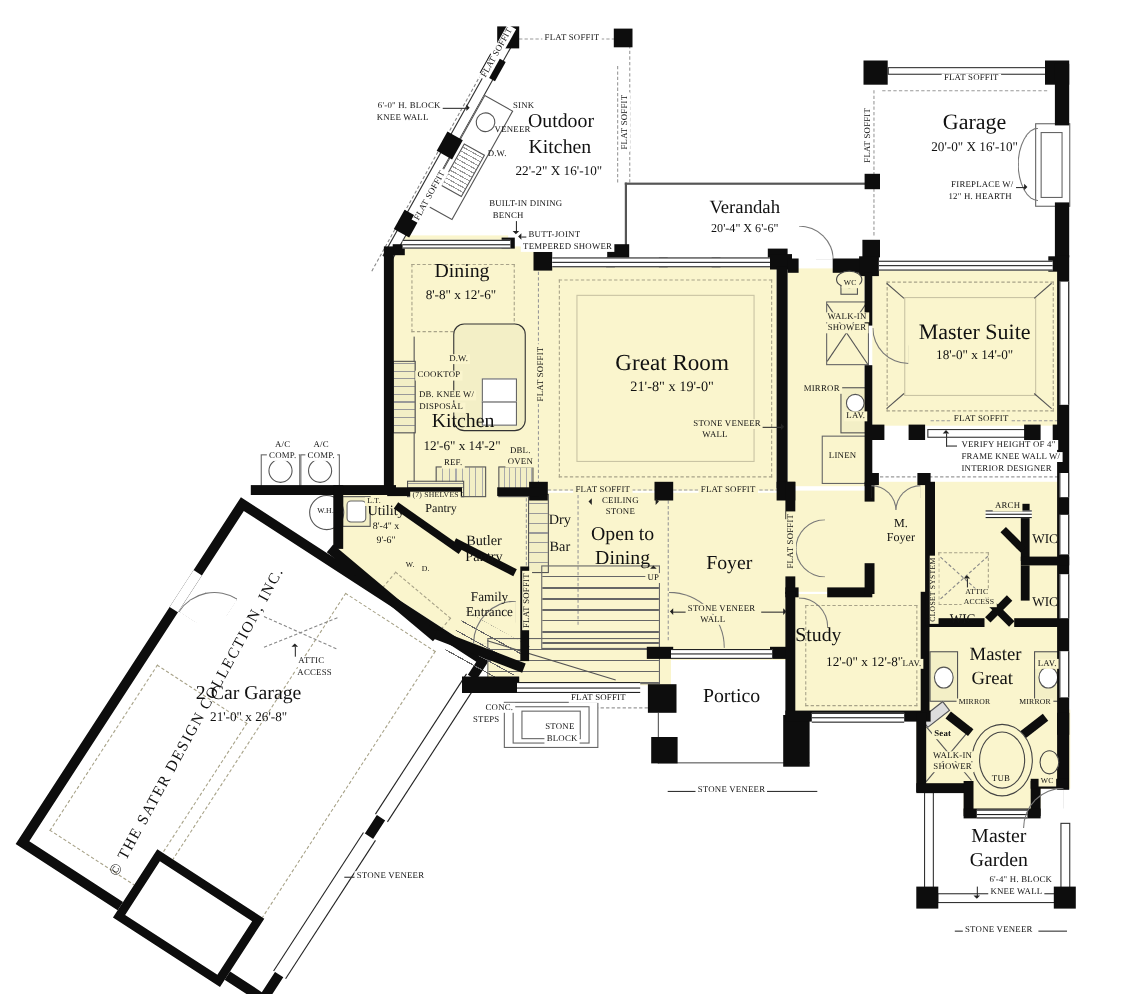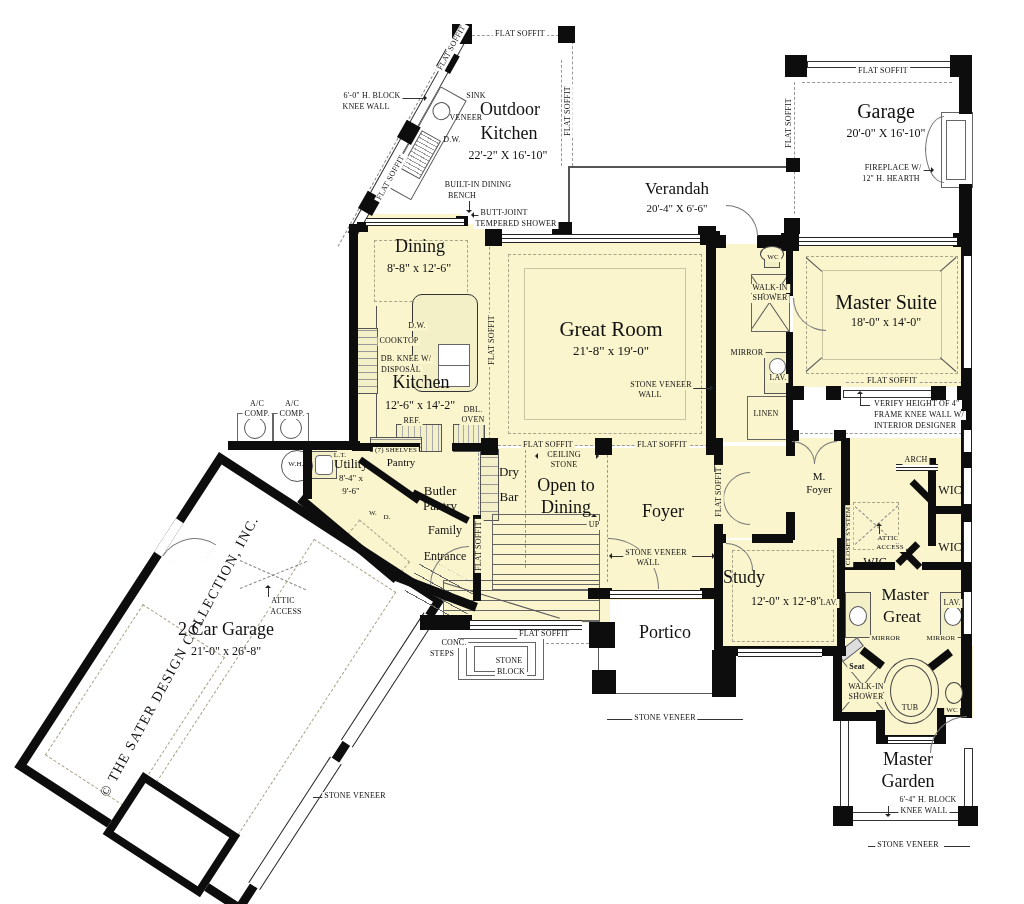--- a/index.html
+++ b/index.html
@@ -309,21 +309,21 @@
   <div class="lbl s9" style="left:351px;top:474px">8'-4" x</div>
   <div class="lbl s9" style="left:351px;top:487px">9'-6"</div>
   <div class="lbl s11" style="left:401px;top:457px">Pantry</div>
   <div class="lbl s13" style="left:440px;top:484px">Butler</div>
   <div class="lbl s13" style="left:440px;top:499px">Pantry</div>
   <div class="lbl s13" style="left:509px;top:465px">Dry</div>
   <div class="lbl s13" style="left:509px;top:490px">Bar</div>
   <div class="lbl s18" style="left:566px;top:476px">Open to</div>
   <div class="lbl s18" style="left:566px;top:498px">Dining</div>
   <div class="lbl s18" style="left:663px;top:502px">Foyer</div>
-  <div class="lbl s12" style="left:445px;top:524px">Family</div>
+  <div class="lbl s12" style="left:445px;top:536px">Family</div>
   <div class="lbl s12" style="left:445px;top:550px">Entrance</div>
   <div class="lbl s11" style="left:819px;top:471px">M.</div>
   <div class="lbl s11" style="left:819px;top:484px">Foyer</div>
   <div class="lbl s12" style="left:950px;top:484px">WIC</div>
   <div class="lbl s12" style="left:950px;top:541px">WIC</div>
   <div class="lbl s12" style="left:875px;top:556px">WIC</div>
   <div class="lbl s18" style="left:744px;top:568px">Study</div>
   <div class="lbl s12" style="left:786px;top:595px">12'-0" x 12'-8"</div>
   <div class="lbl s17" style="left:905px;top:586px">Master</div>
   <div class="lbl s17" style="left:902px;top:608px">Great</div>

